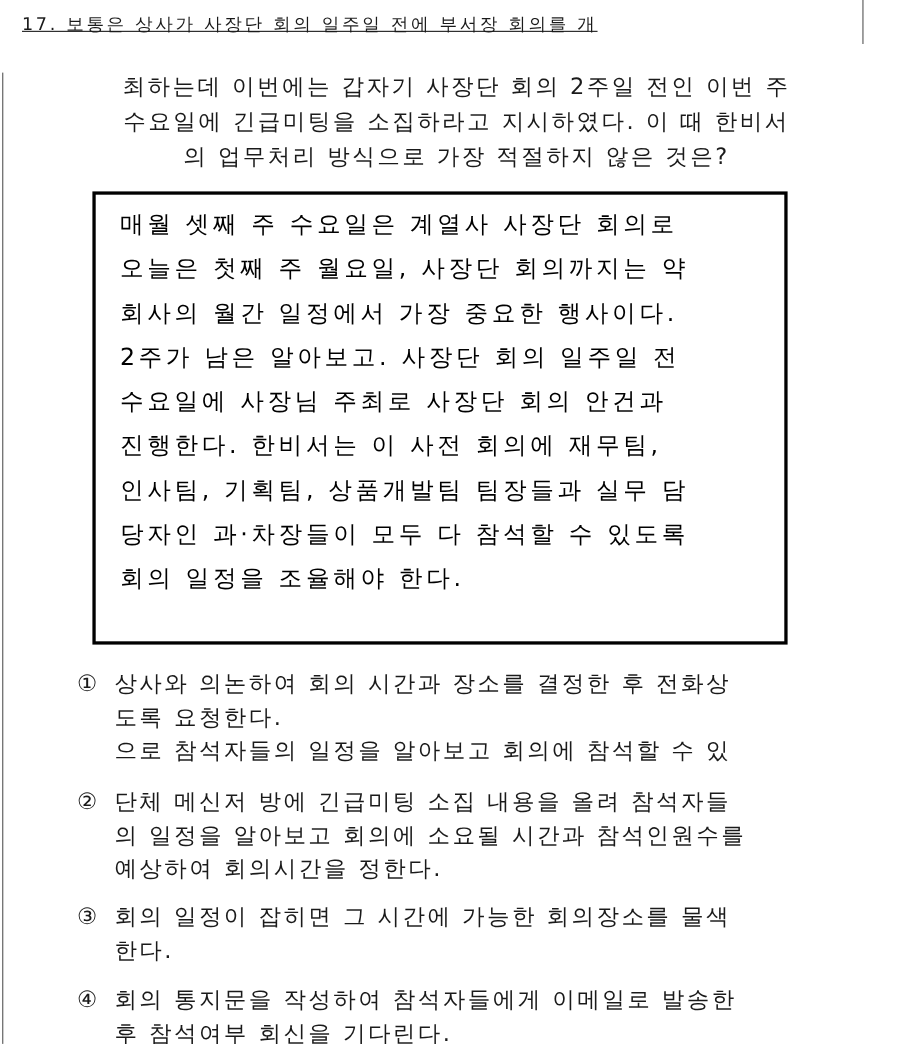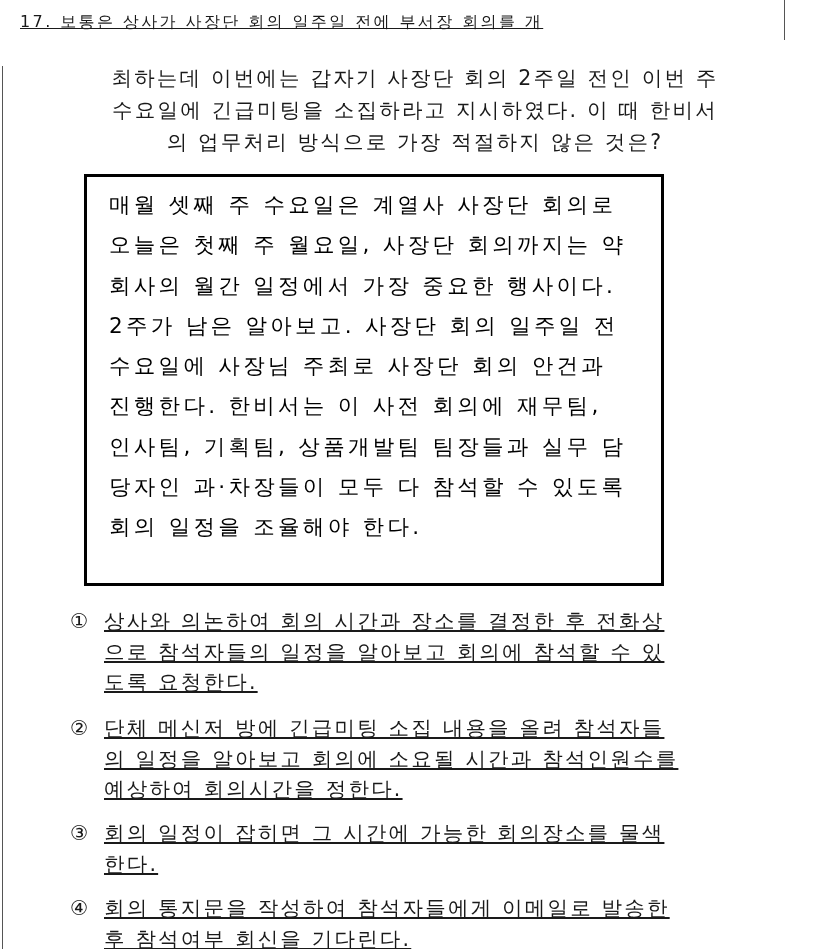--- a/index.html
+++ b/index.html
@@ -6,28 +6,28 @@
   body {
     width:826px; height:949px; background:#ffffff; position:relative; overflow:hidden;
     font-family:"DejaVu Sans", sans-serif; color:#1a1a1a;
   }
   .vline-left { position:absolute; left:2px; top:66px; width:1px; height:883px; background:#555; }
   .vline-right { position:absolute; left:784px; top:0; width:1px; height:40px; background:#555; }
   .qtitle { position:absolute; left:20px; top:12px; font-size:16px; letter-spacing:2.4px; white-space:nowrap;text-decoration:underline; }
   .stem { position:absolute; left:45px; top:62px; width:740px; font-size:20.5px; line-height:32px; letter-spacing:2.2px; }
   .stem div { white-space:nowrap;text-align:center; }
   .box {
-    position:absolute; left:84px; top:174px; width:580px; height:412px;
+    position:absolute; left:84px; top:174px; width:632px; height:412px;
     border:3px solid #000; box-sizing:border-box;
   }
   .box-text { position:absolute; left:22px; top:8px; font-size:21.5px; line-height:40.3px; letter-spacing:3.3px; color:#000; font-weight:500; }
   .box-text div { white-space:nowrap; }
   .opt { position:absolute; left:70px; font-size:20.5px; line-height:30.5px; letter-spacing:2.2px; }
   .opt .num { position:absolute; left:0; top:0; }
-  .opt .body { margin-left:34px;text-decoration:underline; }
+  .opt .body { margin-left:34px; }
   .opt .body div { white-space:nowrap; }
 </style>
 </head>
 <body>
 
 <div class="vline-left"></div>
 <div class="vline-right"></div>
 
 <div class="qtitle">17. 보통은 상사가 사장단 회의 일주일 전에 부서장 회의를 개</div>
 
@@ -48,22 +48,22 @@
     <div>인사팀, 기획팀, 상품개발팀 팀장들과 실무 담</div>
     <div>당자인 과·차장들이 모두 다 참석할 수 있도록</div>
     <div>회의 일정을 조율해야 한다.</div>
   </div>
 </div>
 
 <div class="opt" style="top:606px;">
   <span class="num">①</span>
   <div class="body">
     <div>상사와 의논하여 회의 시간과 장소를 결정한 후 전화상</div>
+    <div>도록 요청한다.</div>
     <div>으로 참석자들의 일정을 알아보고 회의에 참석할 수 있</div>
-    <div>도록 요청한다.</div>
   </div>
 </div>
 
 <div class="opt" style="top:713px;">
   <span class="num">②</span>
   <div class="body">
     <div>단체 메신저 방에 긴급미팅 소집 내용을 올려 참석자들</div>
     <div>의 일정을 알아보고 회의에 소요될 시간과 참석인원수를</div>
     <div>예상하여 회의시간을 정한다.</div>
   </div>

